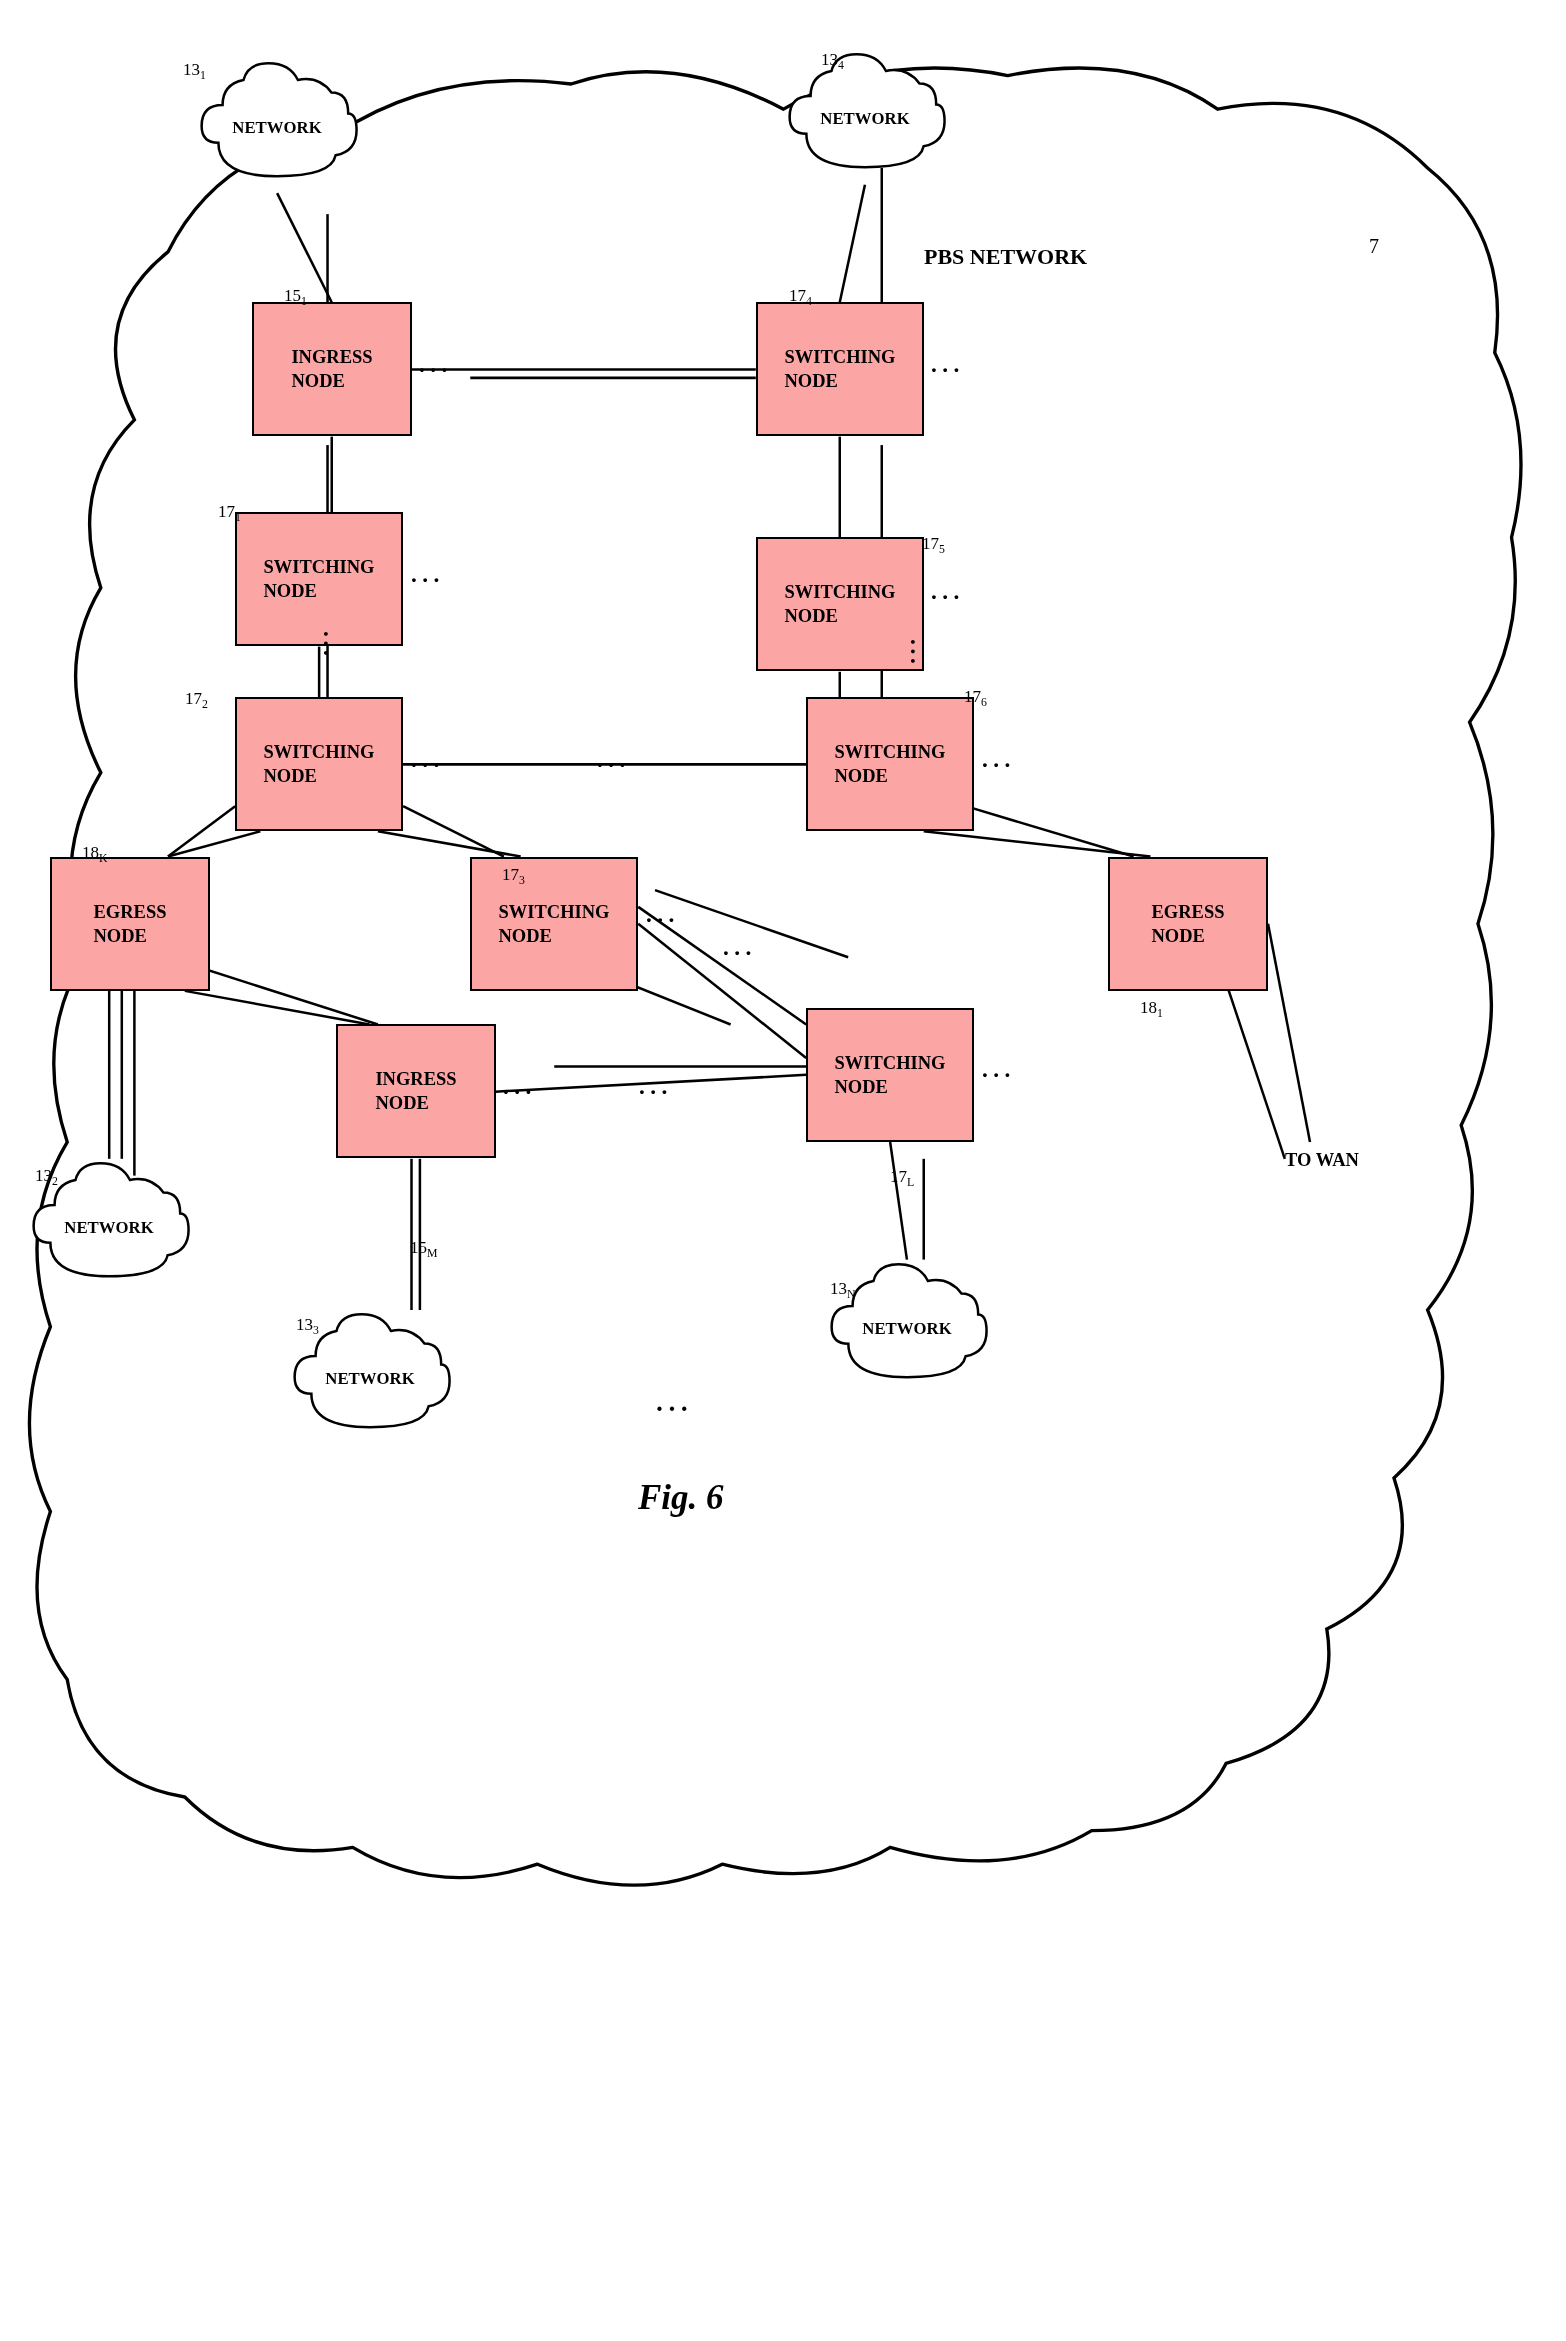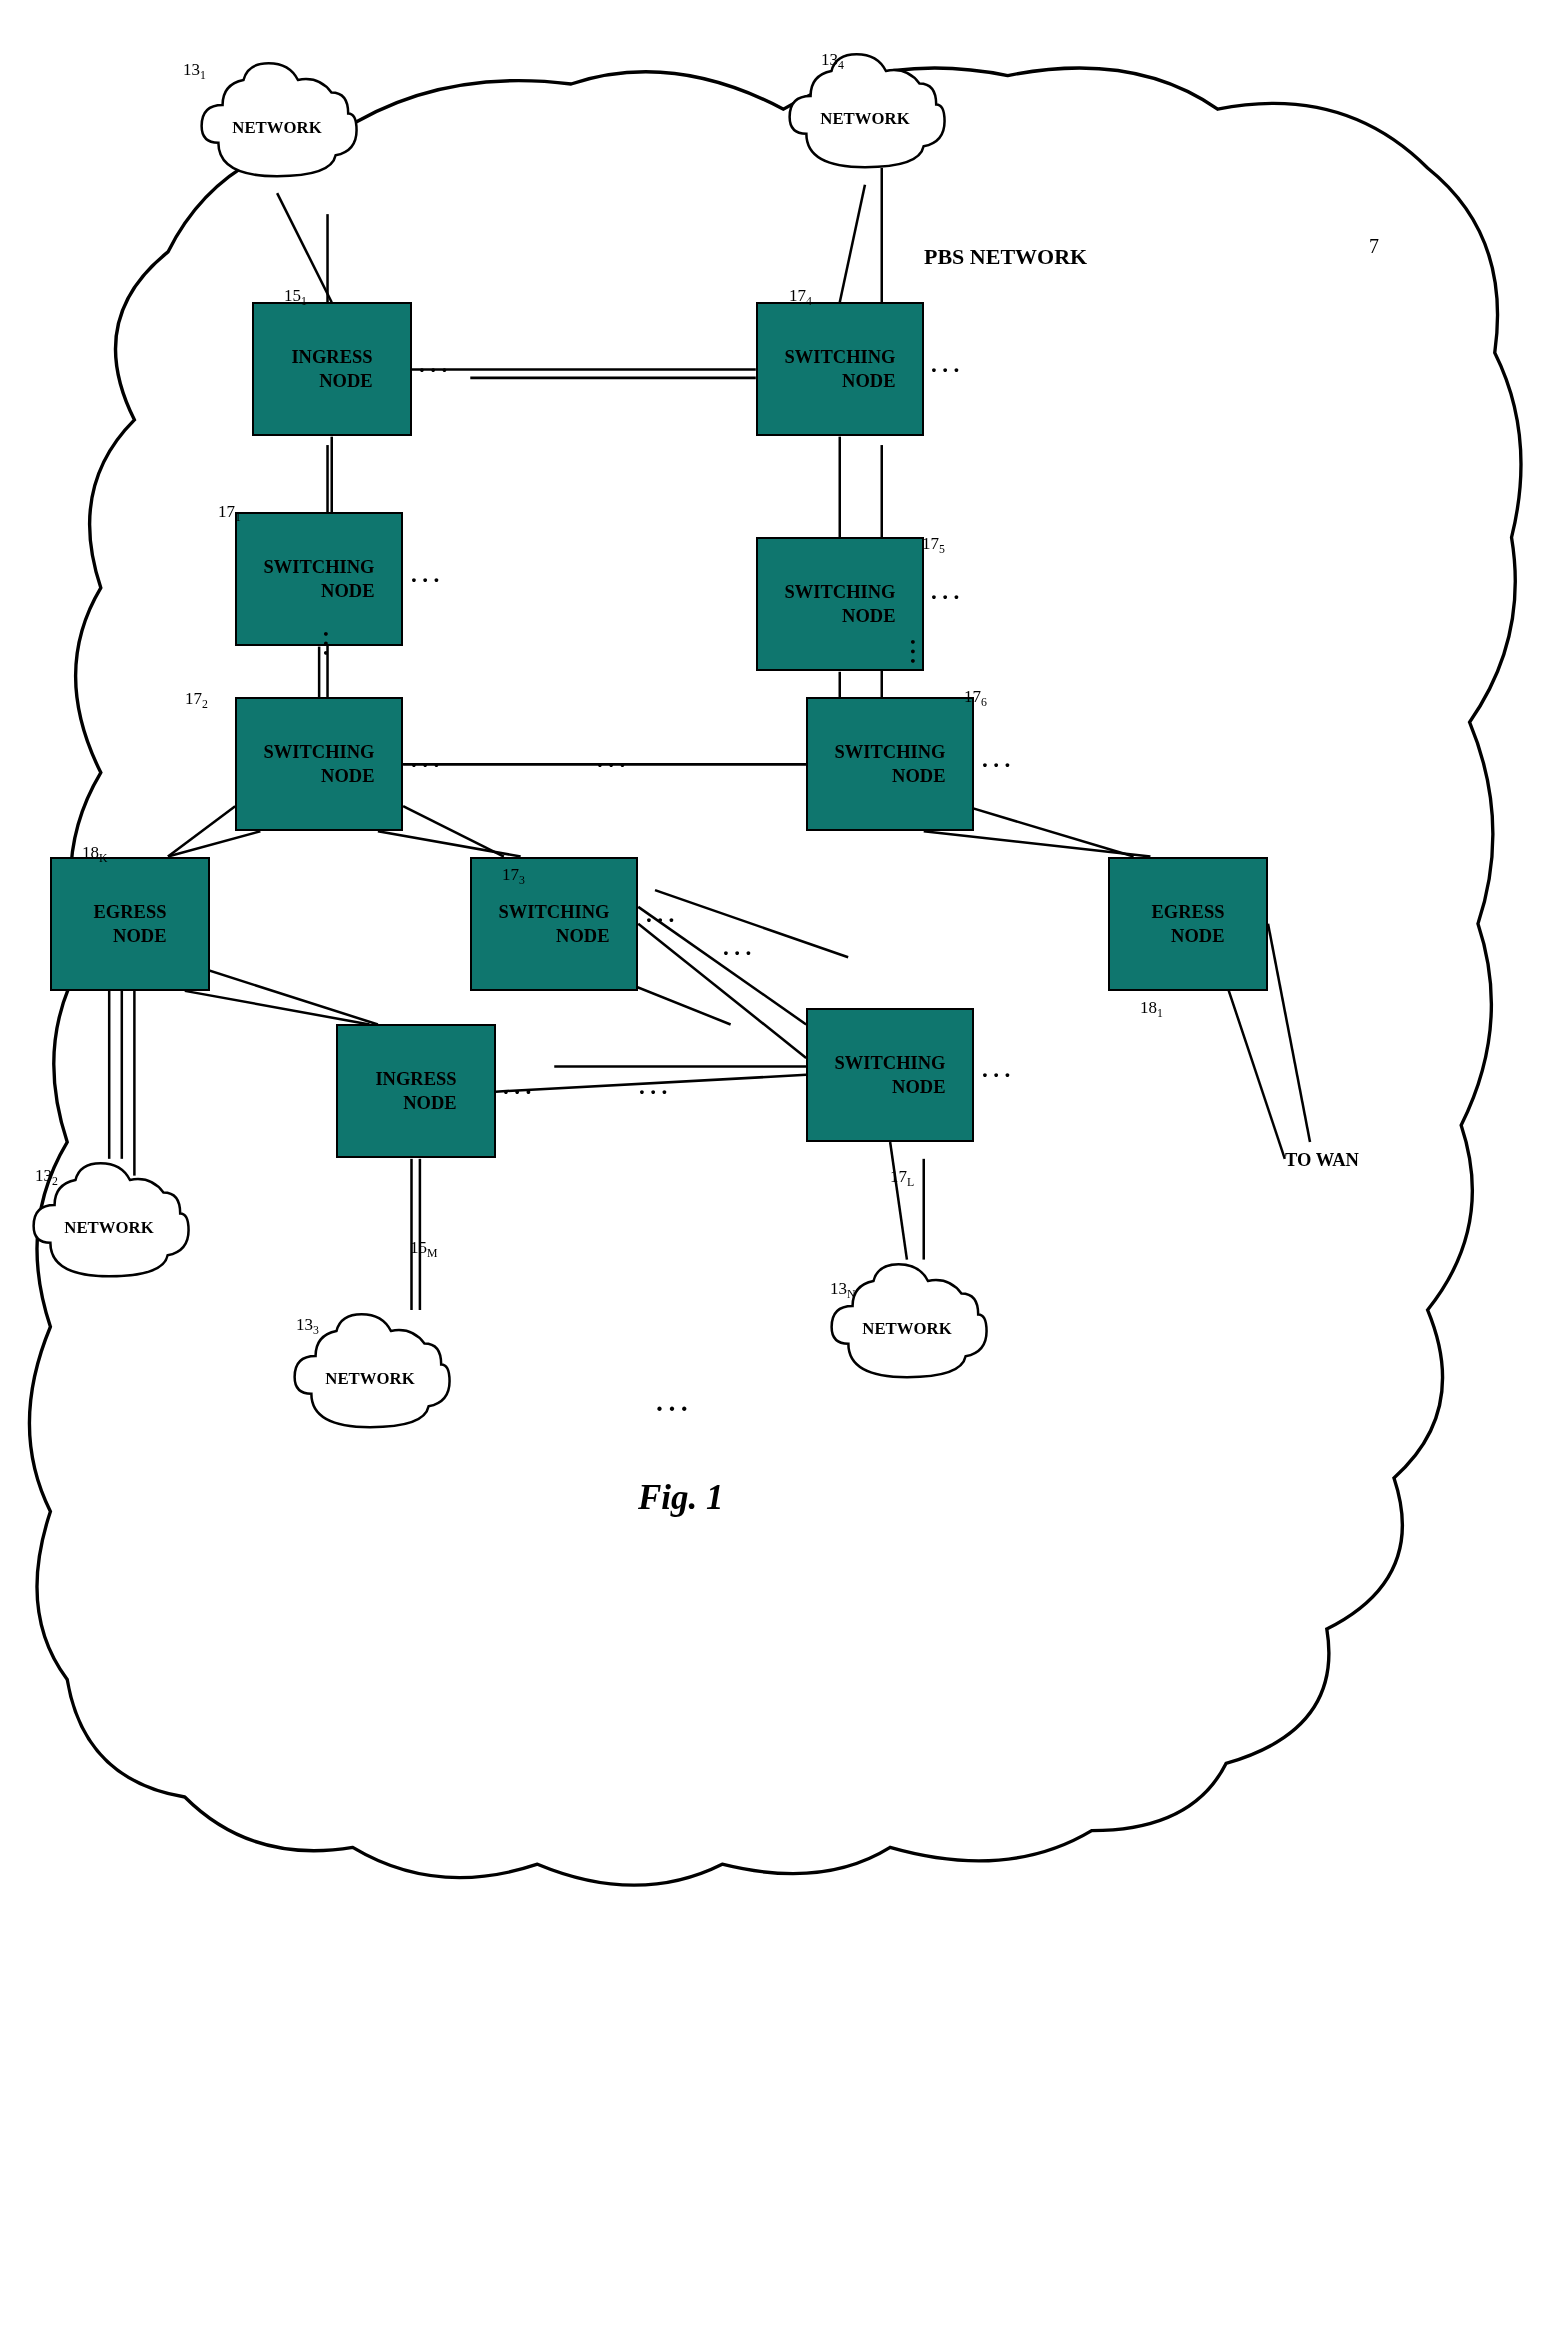--- a/index.html
+++ b/index.html
@@ -14,28 +14,28 @@
     .diagram-container {
       position: relative;
       width: 1567px;
       height: 2342px;
       background: #fff;
     }
 
     
     .node-box {
       position: absolute;
-      background: #0f766e;
+      background: #fca5a5;
       border: 2.5px solid #000;
       display: flex;
       align-items: center;
       justify-content: center;
       font-size: 17px;
       font-weight: bold;
-      text-align: right;
+      text-align: left;
       line-height: 1.3;
     }
 
     
     .lines-svg {
       position: absolute;
       top: 0;
       left: 0;
       width: 1567px;
       height: 2342px;
@@ -279,21 +279,21 @@
   <div class="dots" style="left:502px;top:1079px;">···</div>
 
   <div class="dots" style="left:638px;top:1079px;">···</div>
 
   <div class="dots" style="left:981px;top:1062px;">···</div>
 
   <div class="dots" style="left:312px;top:630px;writing-mode:vertical-lr;letter-spacing:1.7px;">···</div>
 
   <div class="dots" style="left:655px;top:1394px;font-size:27px;">···</div>
 
-  <div class="fig-label" style="left:638px;top:1478px;">Fig. 1</div>
+  <div class="fig-label" style="left:638px;top:1478px;">Fig. 6</div>
 
   <svg style="position:absolute;top:0;left:0;width:1567px;height:2342px;pointer-events:none;" viewBox="0 0 1866 2789">
 
     <line x1="395" y1="360" x2="330" y2="230" stroke="#000" stroke-width="3"></line>
 
     <line x1="1000" y1="360" x2="1030" y2="220" stroke="#000" stroke-width="3"></line>
 
     <line x1="490" y1="440" x2="900" y2="440" stroke="#000" stroke-width="3"></line>
 
     <line x1="395" y1="520" x2="395" y2="610" stroke="#000" stroke-width="3"></line>

